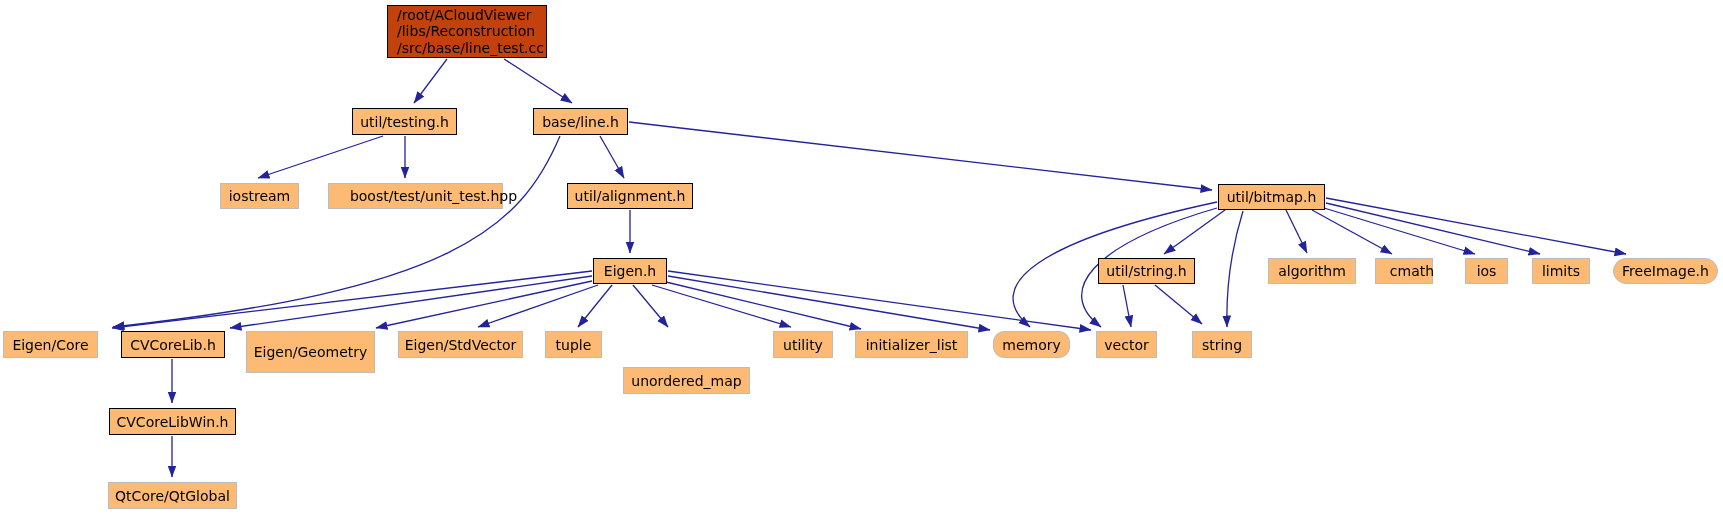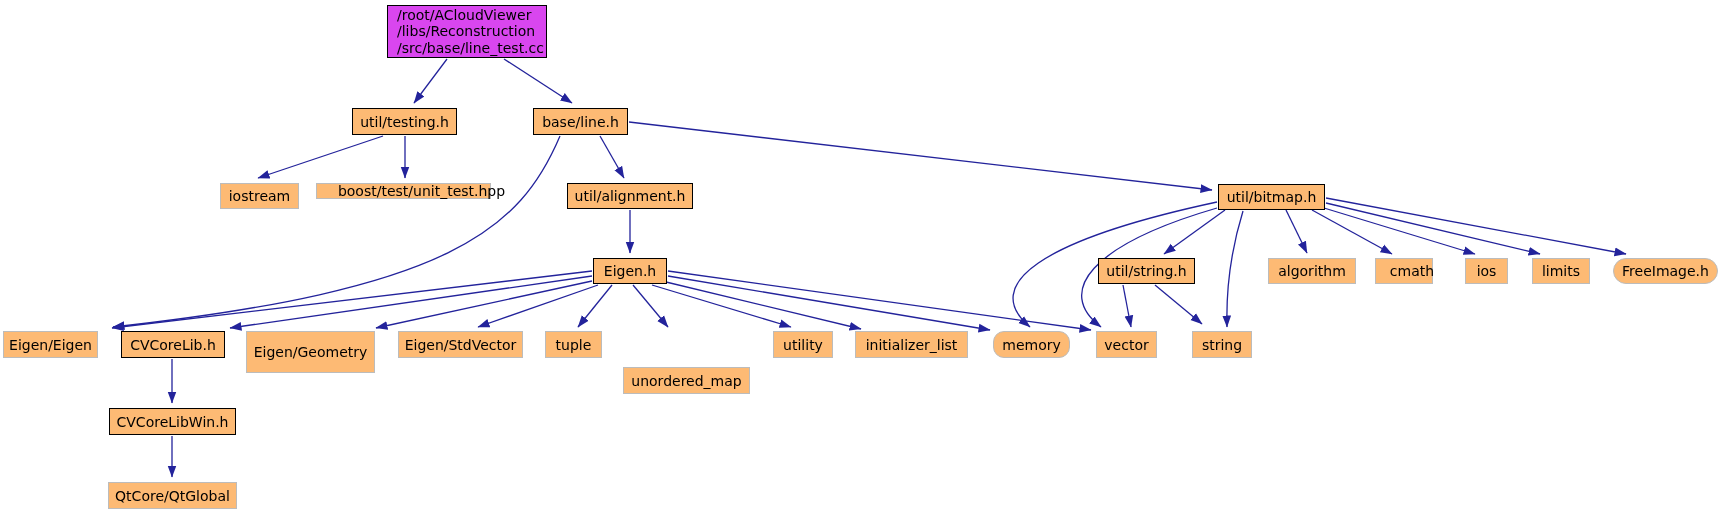--- a/index.html
+++ b/index.html
@@ -18,21 +18,21 @@
     display:flex;align-items:center;justify-content:center;
     font-size:14px;color:#000000;
     white-space:pre-line;
     line-height:16px;
     text-align:center;
   }
   .node.doc{border:1.5px solid #000000;}
   .node.ext{border:1.2px solid #bcbcbc;}
   .node.root{
     border:1.6px solid #000000;
-    background:#d946ef;
+    background:#c2410c;
     text-align:left;
     justify-content:flex-start;
     padding-left:9px;
     font-size:14px;
     line-height:16.5px;
   }
   path.edge{fill:none;stroke-width:1.3px;}
 </style>
 </head>
 <body>
@@ -78,31 +78,31 @@
         <path d="M172,436 L172,477" class="edge" stroke="#23239B" marker-end="url(#arrow)"></path>
       </g>
   </svg>
   <div id="nodes">
       <div class="node root" style="left: 387px; top: 5px; width: 160px; height: 53px;">/root/ACloudViewer
 /libs/Reconstruction
 /src/base/line_test.cc</div>
       <div class="node doc" style="left: 352px; top: 108px; width: 105px; height: 27px;">util/testing.h</div>
       <div class="node doc" style="left: 533px; top: 108px; width: 95px; height: 27px;">base/line.h</div>
       <div class="node ext" style="left: 220px; top: 183px; width: 79px; height: 26px;">iostream</div>
-      <div class="node ext" style="left: 316px; top: 183px; width: 175px; height: 16px; padding-left: 36px;">boost/test/unit_test.hpp</div>
+      <div class="node ext" style="left: 328px; top: 183px; width: 175px; height: 26px; padding-left: 36px;">boost/test/unit_test.hpp</div>
       <div class="node doc" style="left: 567px; top: 183px; width: 126px; height: 26px;">util/alignment.h</div>
       <div class="node doc" style="left: 1218px; top: 184px; width: 107px; height: 26px;">util/bitmap.h</div>
       <div class="node doc" style="left: 593px; top: 258px; width: 74px; height: 26px;">Eigen.h</div>
       <div class="node doc" style="left: 1098px; top: 258px; width: 97px; height: 26px;">util/string.h</div>
       <div class="node ext" style="left: 1268px; top: 258px; width: 88px; height: 26px;">algorithm</div>
       <div class="node ext" style="left: 1375px; top: 258px; width: 58px; height: 26px; padding-left: 16px;">cmath</div>
       <div class="node ext" style="left: 1465px; top: 258px; width: 43px; height: 26px;">ios</div>
       <div class="node ext" style="left: 1532px; top: 258px; width: 58px; height: 26px;">limits</div>
       <div class="node ext" style="left: 1613px; top: 258px; width: 105px; height: 26px; border-radius: 13px;">FreeImage.h</div>
-      <div class="node ext" style="left: 3px; top: 331px; width: 95px; height: 27px;">Eigen/Eigen</div>
+      <div class="node ext" style="left: 3px; top: 331px; width: 95px; height: 27px;">Eigen/Core</div>
       <div class="node doc" style="left: 121px; top: 331px; width: 104px; height: 27px;">CVCoreLib.h</div>
       <div class="node ext" style="left: 246px; top: 331px; width: 129px; height: 42px;">Eigen/Geometry</div>
       <div class="node ext" style="left: 398px; top: 331px; width: 125px; height: 27px;">Eigen/StdVector</div>
       <div class="node ext" style="left: 545px; top: 331px; width: 57px; height: 27px;">tuple</div>
       <div class="node ext" style="left: 623px; top: 331px; width: 127px; height: 27px; margin-top: 36px;">unordered_map</div>
       <div class="node ext" style="left: 773px; top: 331px; width: 60px; height: 27px;">utility</div>
       <div class="node ext" style="left: 855px; top: 331px; width: 113px; height: 27px;">initializer_list</div>
       <div class="node ext" style="left: 993px; top: 331px; width: 77px; height: 27px; border-radius: 11px;">memory</div>
       <div class="node ext" style="left: 1096px; top: 331px; width: 61px; height: 27px;">vector</div>
       <div class="node ext" style="left: 1192px; top: 331px; width: 60px; height: 27px;">string</div>

